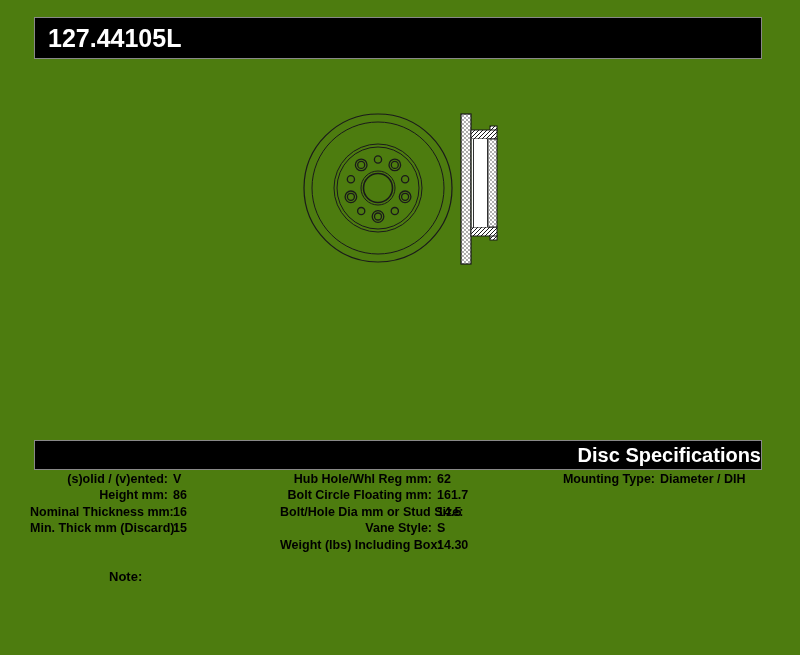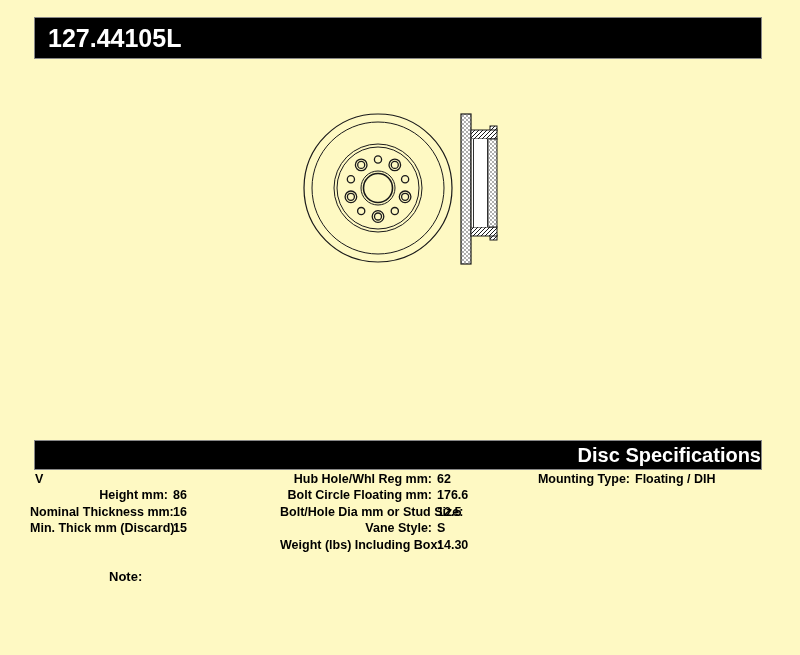--- a/index.html
+++ b/index.html
@@ -1,33 +1,33 @@
 <!DOCTYPE html>
 <html><head>
 <meta charset="utf-8">
 <style>
   html,body{margin:0;padding:0;background:#ffffff;}
   .page{
-    position:relative;width:800px;height:655px;background:#fef9c3;
+    position:relative;width:800px;height:655px;background:#4d7c0f;
     font-family:"Liberation Sans", sans-serif;color:#000;overflow:hidden;
   }
   .bar{
     position:absolute;left:35px;width:726px;background:#000;color:#fff;
     font-weight:bold;display:flex;align-items:center;box-sizing:border-box;
     outline:1px solid #888;
   }
   .header-bar{top:18px;height:40px;font-size:25px;justify-content:space-between;padding:0 13px;}
   .spec-title-bar{top:441px;height:28px;font-size:20px;justify-content:flex-end;}
   .drawing{position:absolute;left:288px;top:93px;}
   .spec-col{position:absolute;top:471px;font-size:12.5px;font-weight:bold;line-height:16.4px;}
   .spec-row{display:flex;white-space:nowrap;}
   .spec-label{display:inline-block;text-align:right;}
   .col1{left:30px;}  .col1 .spec-label{width:138px;}
   .col2{left:280px;} .col2 .spec-label{width:152px;}
-  .col3{left:520px;} .col3 .spec-label{width:110px;}
+  .col3{left:545px;} .col3 .spec-label{width:110px;}
   .spec-value{margin-left:5px;text-align:left;}
   .note-label{position:absolute;left:93px;top:569px;font-size:13px;font-weight:bold;padding-left:16px;}
 </style>
 </head>
 <body>
 
 <div class="page">
 
   <div class="bar header-bar">
     <span>127.44105L</span>
@@ -92,20 +92,21 @@
       <line x1="183" y1="46" x2="183" y2="134" stroke-width="0.9"></line>
     </g>
   </svg>
 
   <div class="bar spec-title-bar">
     <span>Disc Specifications</span>
   </div>
 
   <div class="spec-col col1">
     <div class="spec-row">
+      <span class="spec-label">(s)olid / (v)ented:</span>
       <span class="spec-value">V</span>
     </div>
     <div class="spec-row">
       <span class="spec-label">Height mm:</span>
       <span class="spec-value">86</span>
     </div>
     <div class="spec-row">
       <span class="spec-label">Nominal Thickness mm:</span>
       <span class="spec-value">16</span>
     </div>
@@ -115,38 +116,38 @@
     </div>
   </div>
 
   <div class="spec-col col2">
     <div class="spec-row">
       <span class="spec-label">Hub Hole/Whl Reg mm:</span>
       <span class="spec-value">62</span>
     </div>
     <div class="spec-row">
       <span class="spec-label">Bolt Circle Floating mm:</span>
-      <span class="spec-value">176.6</span>
+      <span class="spec-value">161.7</span>
     </div>
     <div class="spec-row">
       <span class="spec-label">Bolt/Hole Dia mm or Stud Size:</span>
-      <span class="spec-value">12.5</span>
+      <span class="spec-value">14.5</span>
     </div>
     <div class="spec-row">
       <span class="spec-label">Vane Style:</span>
       <span class="spec-value">S</span>
     </div>
     <div class="spec-row">
       <span class="spec-label">Weight (lbs) Including Box:</span>
       <span class="spec-value">14.30</span>
     </div>
   </div>
 
   <div class="spec-col col3">
     <div class="spec-row">
       <span class="spec-label">Mounting Type:</span>
-      <span class="spec-value">Floating / DIH</span>
+      <span class="spec-value">Diameter / DIH</span>
     </div>
   </div>
 
   <div class="note-label">Note:</div>
 
 </div>
 
 </body></html>

